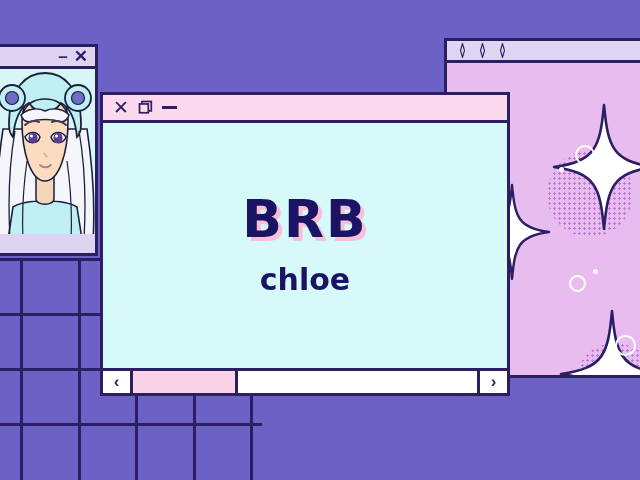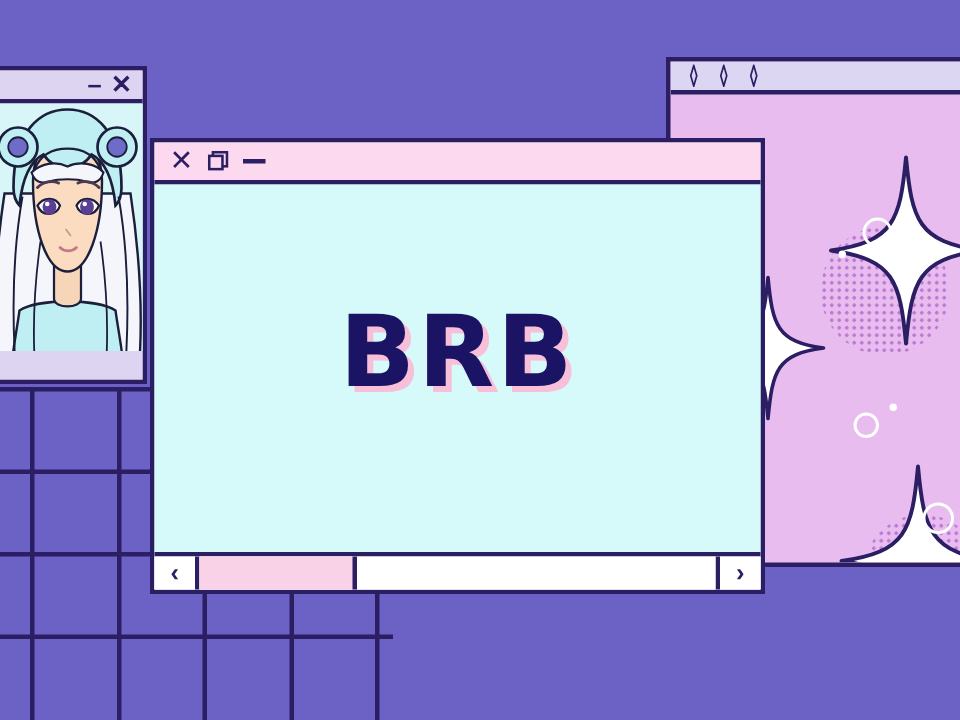--- a/index.html
+++ b/index.html
@@ -69,21 +69,21 @@
   .mb-x{font-size:19px;line-height:1;color:#2B1E63;font-weight:400;}
   .mb-sq{width:15px;height:15px;display:block;}
   .mb-min{width:15px;height:3px;background:#2B1E63;display:block;}
 
   .win-main-body{
     position:absolute;left:0;top:28px;right:0;bottom:25px;
     background:#D6FAFA;display:flex;flex-direction:column;
     align-items:center;justify-content:center;
   }
   .brb{
-    font-size:66px;font-weight:700;letter-spacing:2px;color:#1B1464;
+    font-size:52px;font-weight:700;letter-spacing:2px;color:#1B1464;
     line-height:.95;margin:0 0 20px 0;
     text-shadow:4px 4px 0 #F7BFD8;
     font-family:"DejaVu Sans", sans-serif;
   }
   .subname{
     font-size:30px;font-weight:700;color:#1B1464;line-height:1.08;
     text-align:center;margin:0;font-family:"DejaVu Sans", sans-serif;
   }
 
   .scroll{
@@ -217,20 +217,21 @@
       <svg class="mb-sq" viewBox="0 0 16 16">
         <rect x="4.2" y="1.6" width="10" height="10" fill="none" stroke="#2B1E63" stroke-width="1.8"></rect>
         <rect x="1.6" y="4.2" width="9.4" height="9.4" fill="#FCD9EE" stroke="#2B1E63" stroke-width="1.8"></rect>
       </svg>
       <span class="mb-min"></span>
     </div>
 
     <div class="win-main-body">
       <div class="brb">BRB</div>
       <div>
+        <div class="subname">chloe</div>
       </div>
     </div>
 
     <div class="scroll">
       <div class="sc-btn left">‹</div>
       <div class="sc-track">
         <div class="sc-thumb"></div>
       </div>
       <div class="sc-btn right">›</div>
     </div>

